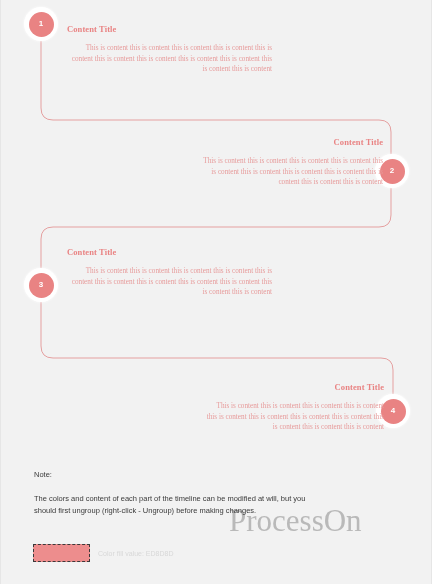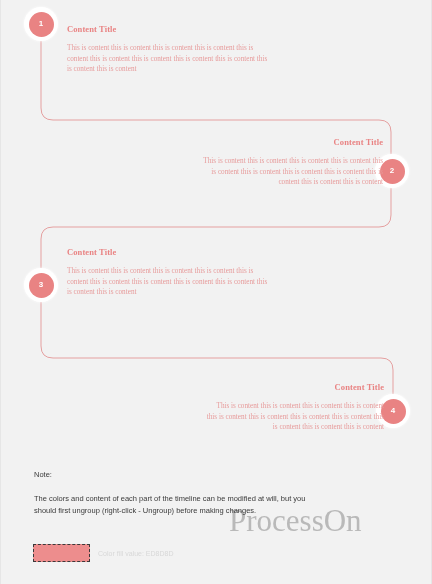--- a/index.html
+++ b/index.html
@@ -71,20 +71,21 @@
     font-weight: bold;
     color: #e98383;
     letter-spacing: 0.1px;
     margin: 0 0 9px 0;
   }
   .block .body {
     font-size: 7.2px;
     line-height: 10.5px;
     color: #e79a9a;
     margin: 0;
+    text-align: right;
   }
   .block.left  { text-align: left; }
   .block.right { text-align: right; }
 
   #block1 { left: 66px; top: 24px; width: 205px; }
   #block2 { left: 197px; top: 137px; width: 185px; text-align: right; }
   #block3 { left: 66px; top: 247px; width: 205px; }
   #block4 { left: 205px; top: 382px; width: 178px; text-align: right; }
 
   

